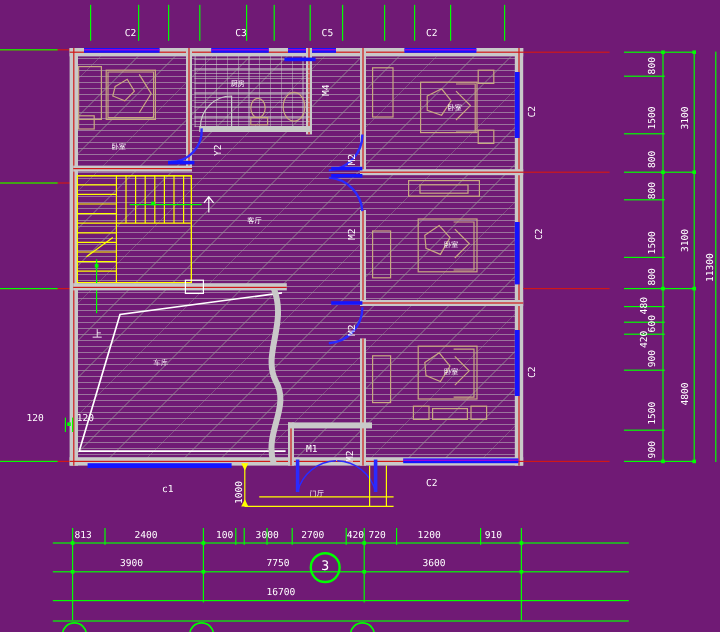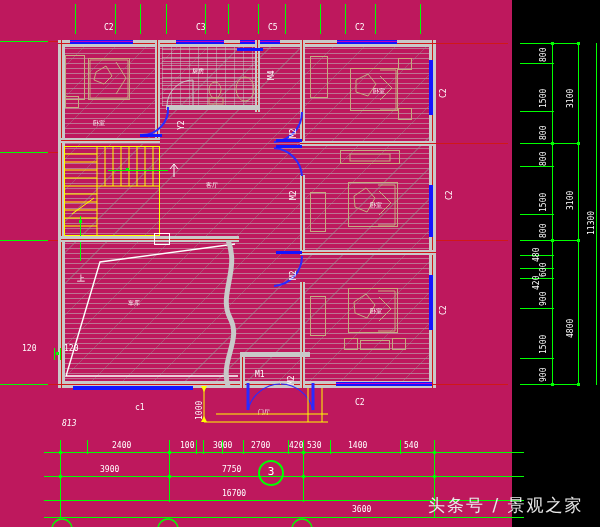--- a/index.html
+++ b/index.html
@@ -1,18 +1,18 @@
 <!DOCTYPE html>
 <html><head>
 <meta charset="utf-8">
 <style>
   html,body{margin:0;padding:0;background:#000;}
   body{width:600px;height:527px;overflow:hidden;
        font-family:"DejaVu Sans Mono","Liberation Mono",monospace;}
-  #stage{position:relative;width:512px;height:527px;background:#be185d;}
+  #stage{position:relative;width:600px;height:527px;background:#701a75;}
   .abs{position:absolute;}
 
   
   .dt{position:absolute;color:#ffffff;font-size:8px;line-height:8px;
       letter-spacing:0px;white-space:nowrap;}
   .lbl{position:absolute;color:#ffffff;font-size:8px;line-height:8px;white-space:nowrap;}
   .vlbl{position:absolute;color:#ffffff;font-size:8px;line-height:8px;
         white-space:nowrap;transform-origin:0 0;transform:rotate(-90deg);}
   .cn{position:absolute;color:#ffffff;font-size:6px;line-height:6px;
       font-family:"DejaVu Sans","Liberation Sans",sans-serif;white-space:nowrap;}
@@ -371,41 +371,40 @@
 
   <div class="node" style="left:59px;top:451px;"></div>
   <div class="node" style="left:168px;top:451px;"></div>
   <div class="node" style="left:302px;top:451px;"></div>
   <div class="node" style="left:433px;top:451px;"></div>
   <div class="node" style="left:59px;top:475px;"></div>
   <div class="node" style="left:168px;top:475px;"></div>
   <div class="node" style="left:302px;top:475px;"></div>
   <div class="node" style="left:433px;top:475px;"></div>
 
-  <div class="dt" style="left:62px;top:420px;font-style:italic;">813</div>
+  <div class="dt" style="left:62px;top:442px;">813</div>
   <div class="dt" style="left:112px;top:442px;">2400</div>
   <div class="dt" style="left:180px;top:442px;">100</div>
   <div class="dt" style="left:213px;top:442px;">3000</div>
   <div class="dt" style="left:251px;top:442px;">2700</div>
   <div class="dt" style="left:289px;top:442px;">420</div>
-  <div class="dt" style="left:307px;top:442px;">530</div>
-  <div class="dt" style="left:348px;top:442px;">1400</div>
-  <div class="dt" style="left:404px;top:442px;">540</div>
+  <div class="dt" style="left:307px;top:442px;">720</div>
+  <div class="dt" style="left:348px;top:442px;">1200</div>
+  <div class="dt" style="left:404px;top:442px;">910</div>
 
   <div class="dt" style="left:100px;top:466px;">3900</div>
   <div class="dt" style="left:222px;top:466px;">7750</div>
-  <div class="dt" style="left:352px;top:466px;margin-top:40px;">3600</div>
+  <div class="dt" style="left:352px;top:466px;">3600</div>
 
   <div class="dt" style="left:222px;top:490px;">16700</div>
 
   <div class="circ" style="left:258px;top:460px;width:22px;height:22px;line-height:20px;">
     <span>3</span>
   </div>
 
   <svg class="abs" style="left:40px;top:515px;width:300px;height:14px;">
     <circle cx="22" cy="14" r="10" fill="none" stroke="#00ff00" stroke-width="1.5"></circle>
     <circle cx="128" cy="14" r="10" fill="none" stroke="#00ff00" stroke-width="1.5"></circle>
     <circle cx="262" cy="14" r="10" fill="none" stroke="#00ff00" stroke-width="1.5"></circle>
   </svg>
 
-  <div class="wm" style="left:428px;top:494px;">头条号 / 景观之家</div>
 
 </div>
 
 </body></html>

